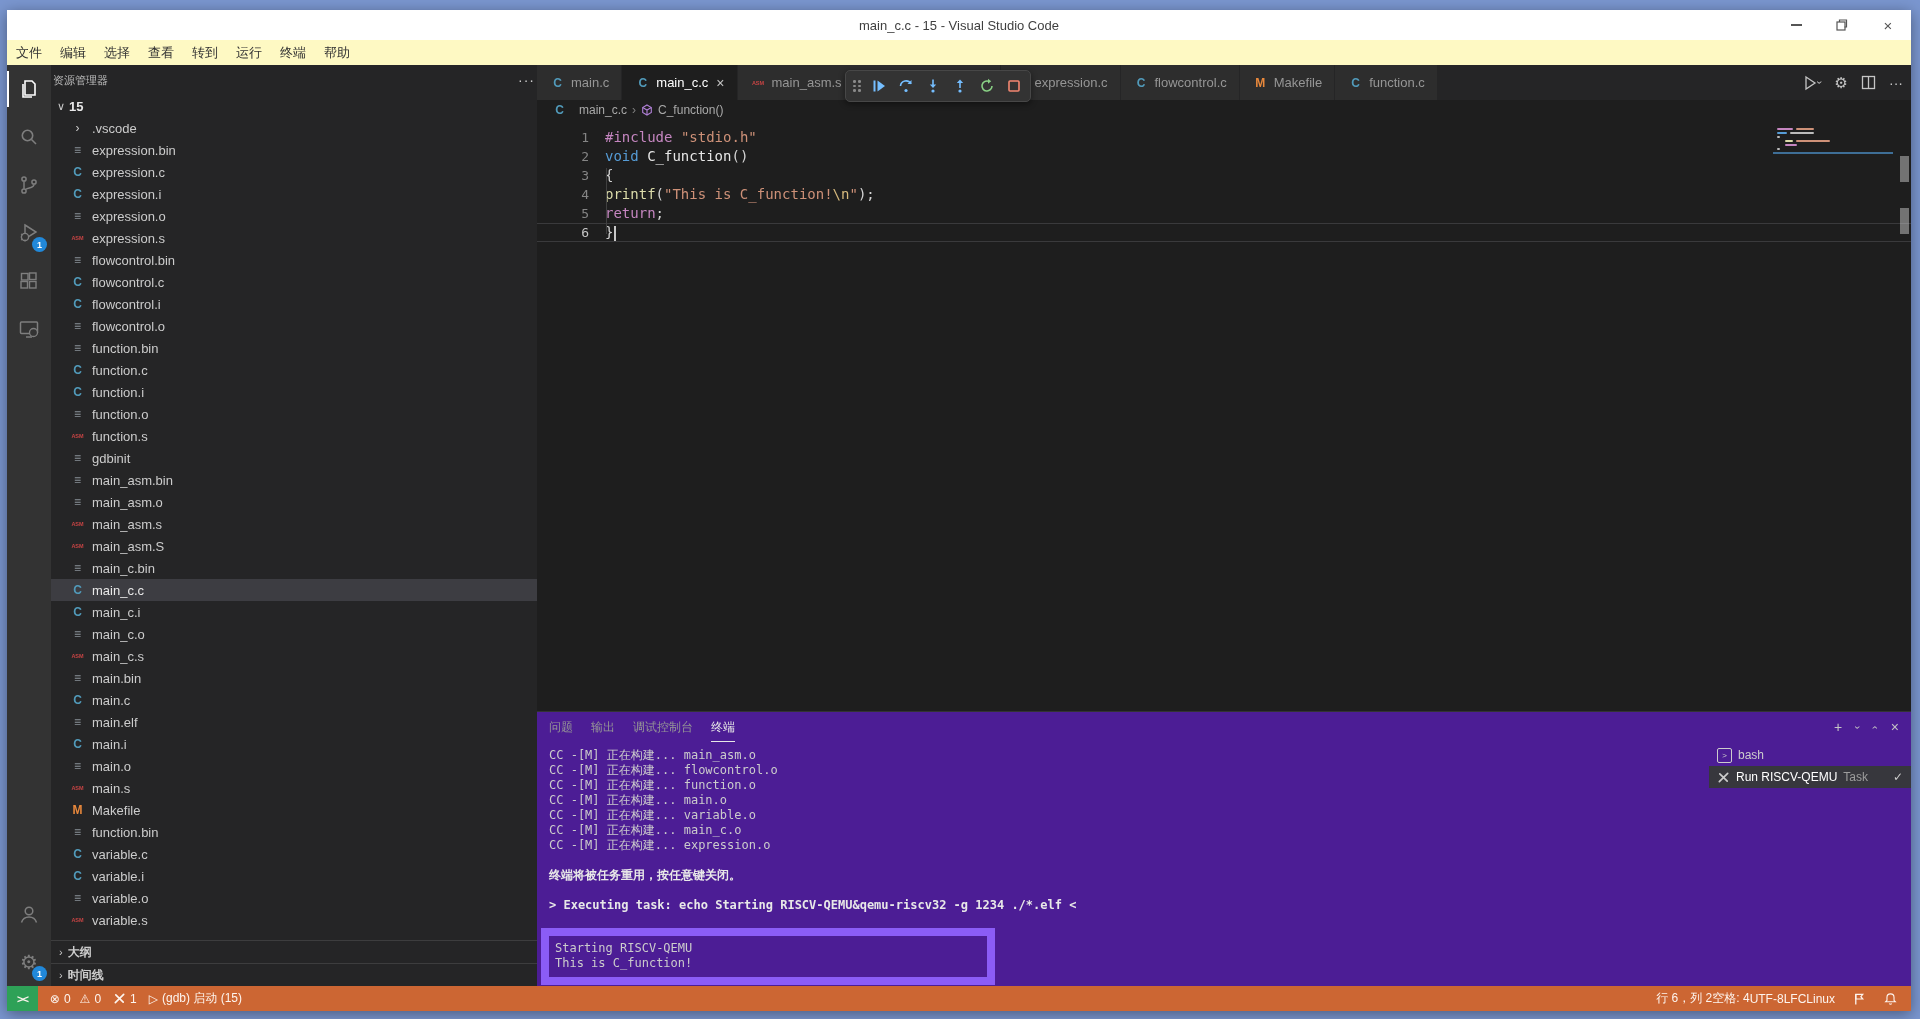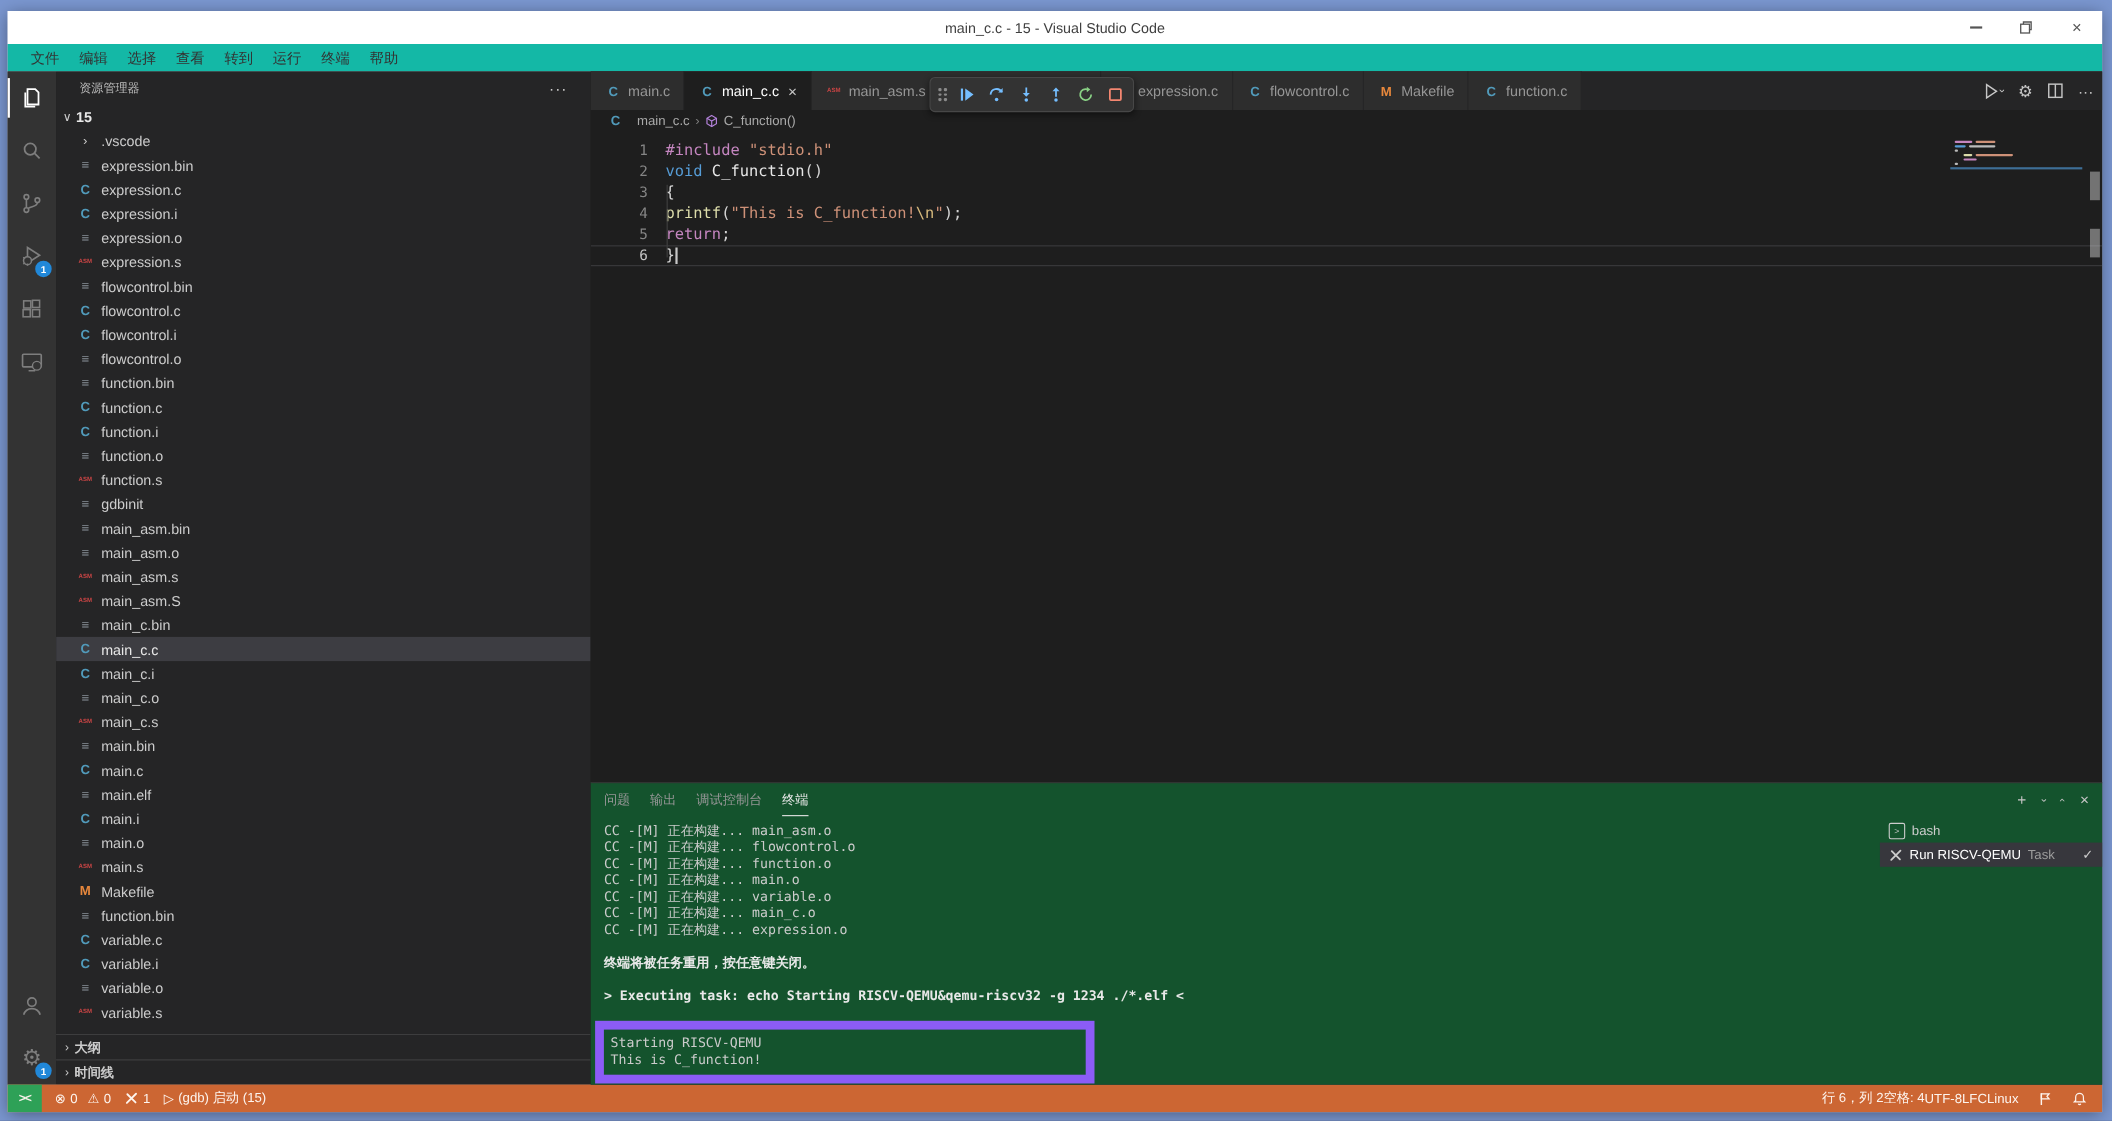--- a/index.html
+++ b/index.html
@@ -6,36 +6,36 @@
   body{width:1920px;height:1019px;background:#7a96cf;position:relative;overflow:hidden;
        font-family:"Liberation Sans","DejaVu Sans",sans-serif;-webkit-font-smoothing:antialiased}
   .window{position:absolute;left:7px;top:10px;width:1904px;height:1001px;background:#fff;
           display:flex;flex-direction:column;box-shadow:0 3px 14px rgba(0,0,0,.4)}
   
   .titlebar{height:30px;background:#fff;position:relative;display:flex;align-items:center;justify-content:center;
             color:#3f3f3f;font-size:13px;flex:none}
   .win-controls{position:absolute;right:0;top:0;height:100%;display:flex}
   .win-btn{width:46px;height:100%;display:flex;align-items:center;justify-content:center;color:#555;font-size:15px}
   .min-bar{width:11px;height:1.6px;background:#555}
-  .menubar{height:25px;background:#14b8a6;display:flex;align-items:center;padding-left:12px;flex:none}
+  .menubar{height:25px;background:#fef9c3;display:flex;align-items:center;padding-left:0;flex:none}
   .menu-item{padding:0 9px;font-size:13px;color:#333}
   
   .main{flex:1;display:flex;min-height:0;background:#1e1e1e}
   
   .activitybar{width:44px;background:#333333;display:flex;flex-direction:column;align-items:center;flex:none}
   .act-item{width:44px;height:48px;display:flex;align-items:center;justify-content:center;color:#7e7e7e;position:relative}
   .act-item.active{color:#fff}
   .act-item.active::before{content:"";position:absolute;left:0;top:6px;bottom:6px;width:2px;background:#fff}
   .act-spacer{flex:1}
   .badge{position:absolute;right:4px;bottom:5px;min-width:15px;height:15px;border-radius:8px;background:#2188d9;
          color:#fff;font-size:9px;display:flex;align-items:center;justify-content:center;font-weight:700}
   .gear-glyph{font-size:20px;line-height:1}
   
   .sidebar{width:486px;background:#252526;display:flex;flex-direction:column;flex:none;min-height:0}
-  .sb-header{height:30px;display:flex;align-items:center;padding:0 21px;color:#bbbbbb;font-size:11px;flex:none}
+  .sb-header{height:30px;display:flex;align-items:center;padding:0 2px;color:#bbbbbb;font-size:11px;flex:none}
   .sb-header .dots{margin-left:auto;color:#cccccc;font-size:14px;letter-spacing:1px}
   .root-row{height:22px;display:flex;align-items:center;padding-left:6px;color:#e8e8e8;font-size:13px;font-weight:700;flex:none}
   .root-row .chev{color:#cccccc;font-size:11px;margin-right:4px;font-weight:400}
   .tree{flex:1;overflow:hidden}
   .tree-row{height:22px;display:flex;align-items:center;padding-left:18px;color:#cccccc;font-size:13px;white-space:nowrap}
   .tree-row.selected{background:#3d3d42;color:#e8e8e8}
   .fi{width:17px;flex:none;text-align:center;margin-right:6px;display:inline-block}
   .fi-c{color:#519aba;font-weight:700;font-size:12px}
   .fi-asm{color:#c74444;font-weight:700;font-size:5.5px;letter-spacing:0}
   .fi-bin{color:#8a9199;font-size:12px}
@@ -78,21 +78,21 @@
   .tk-fn{color:#dcdcaa}.tk-fn2{color:#e6e6e6}.tk-pl{color:#d4d4d4}
   .caret{display:inline-block;width:1.5px;height:15px;background:#c8c8c8;vertical-align:middle;margin-left:1px}
   .indent-guide{position:absolute;left:69px;top:48px;height:66px;width:1px;background:#404040}
   
   .minimap{position:absolute;right:18px;top:6px;width:120px}
   .mm-row{height:2px;margin:2px 8px 2px 4px;display:flex;gap:3px}
   .mm-row i{height:2px;border-radius:1px;display:block}
   .mm-blue{height:2px;background:#3e6e96;margin-top:2px}
   .ovr{position:absolute;right:2px;width:9px;background:rgba(220,220,220,.45)}
   
-  .panel{height:274px;border-top:1px solid #333;display:flex;flex-direction:column;flex:none;background:#14532d}
+  .panel{height:274px;border-top:1px solid #333;display:flex;flex-direction:column;flex:none;background:#4c1d95}
   .panel-header{height:30px;display:flex;align-items:center;padding:0 12px;flex:none}
   .ptab{font-size:12px;color:#969696;margin-right:18px;padding:7px 0 5px;border-bottom:1px solid transparent}
   .ptab.active{color:#e7e7e7;border-bottom:1px solid #e7e7e7}
   .panel-icons{margin-left:auto;display:flex;align-items:center;gap:14px;color:#c5c5c5;font-size:14px}
   .panel-body{flex:1;display:flex;min-height:0}
   .term-main{flex:1;padding:6px 0 0 12px;font-family:"DejaVu Sans Mono","Liberation Mono",monospace;
              font-size:12px;color:#cccccc;min-width:0}
   .tline{height:15px;line-height:15px;white-space:pre}
   .tline.bold{font-weight:700;color:#e8e8e8}
   .red-box{width:432px;border:8px solid #8b5cf6;padding:5px 0 6px 6px;margin-left:-8px}

